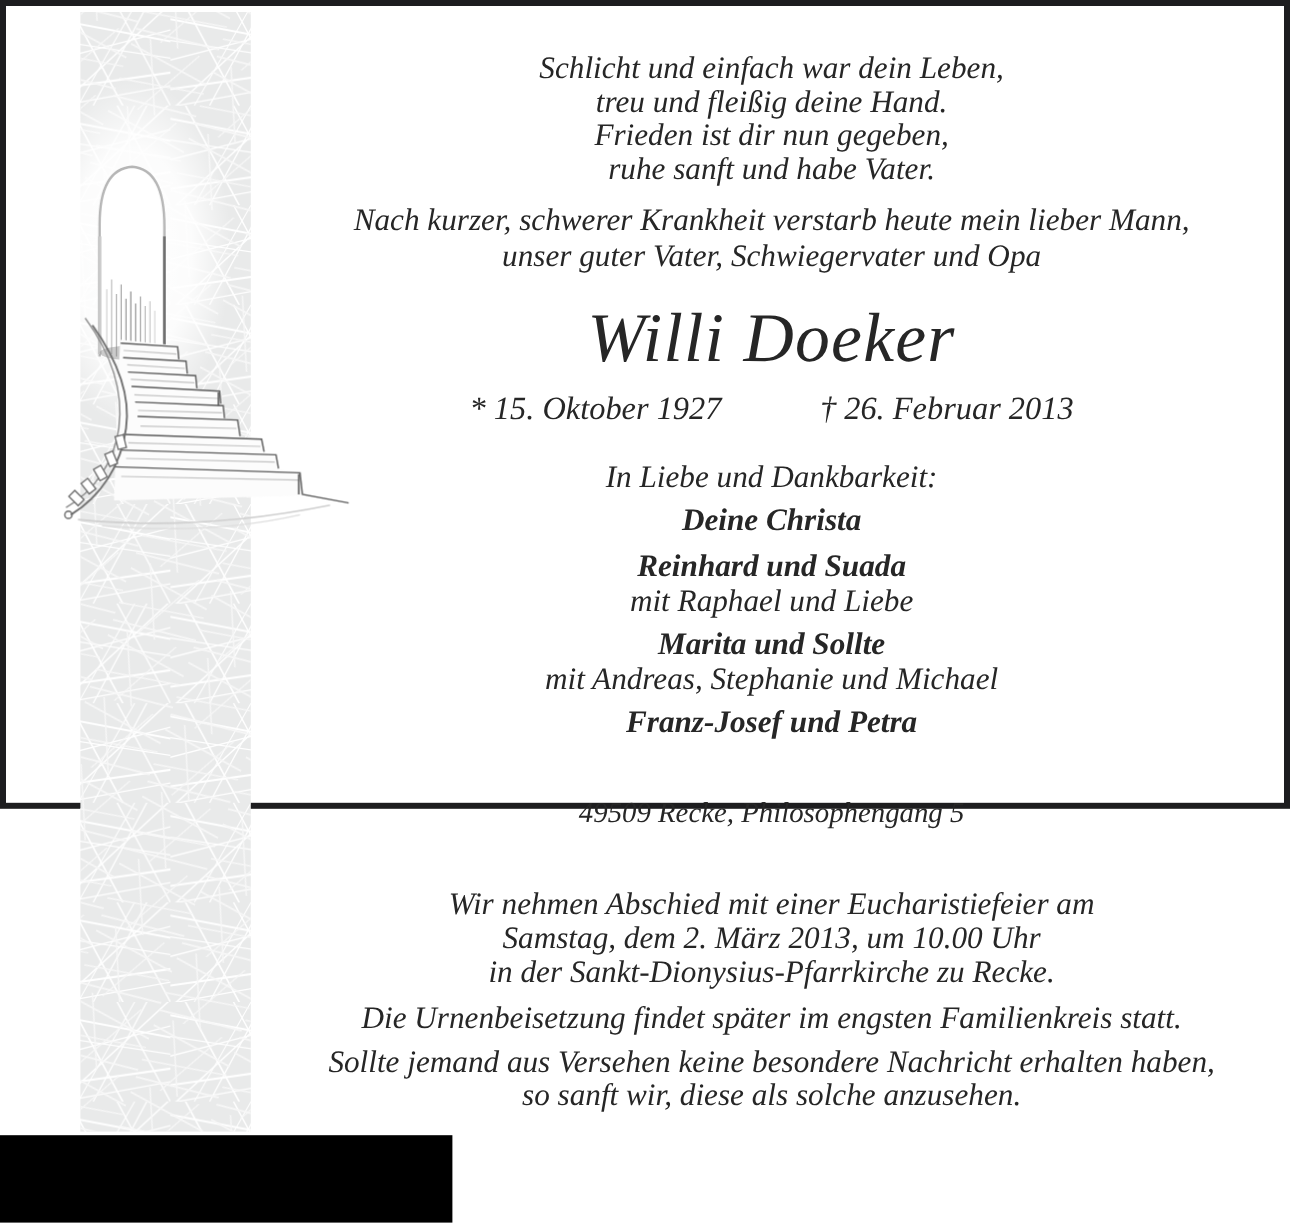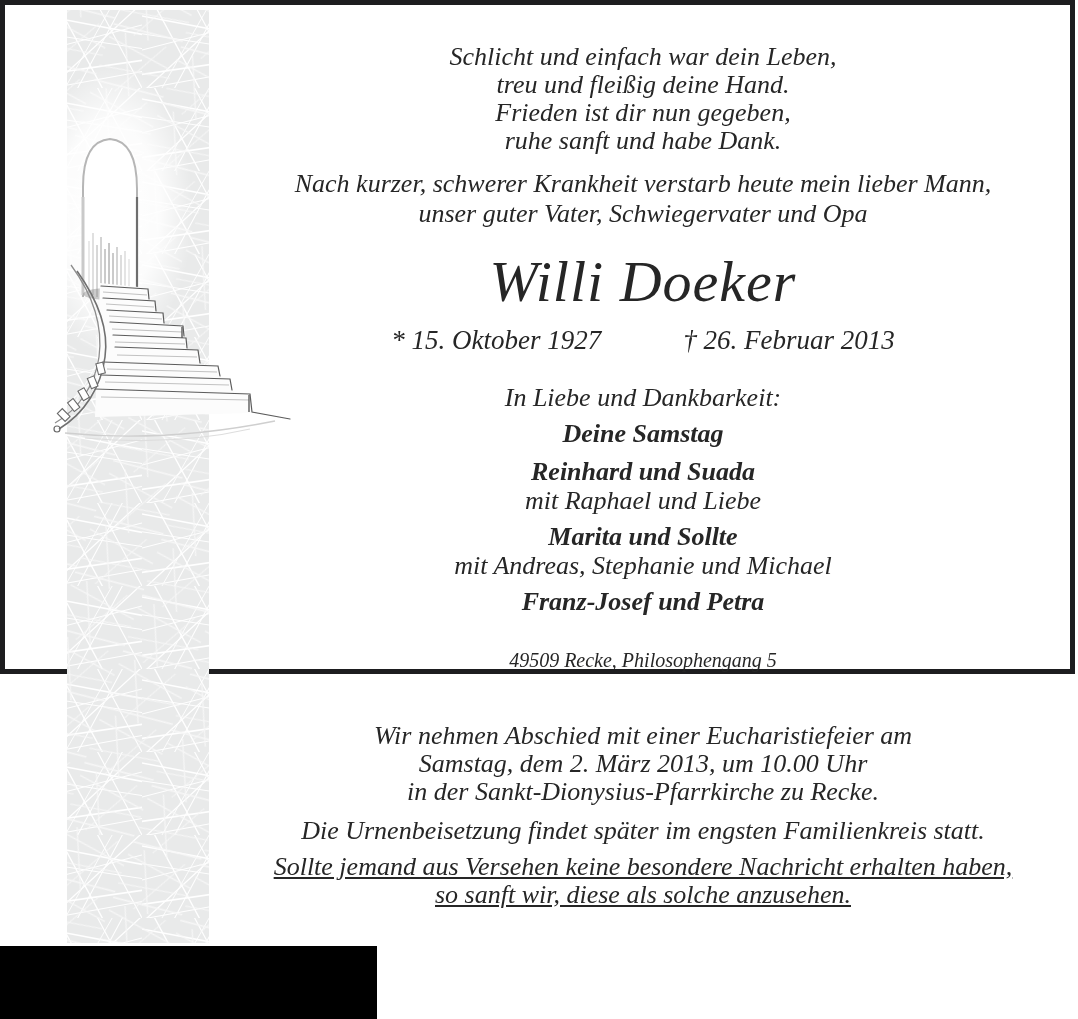--- a/index.html
+++ b/index.html
@@ -27,24 +27,24 @@
   .verse      { padding-top:38px; font-size:26px; line-height:28px; }
   .intro      { margin-top:14px;  font-size:26px; line-height:30px; }
   .name       { margin-top:21px;  font-size:58px; line-height:64px; letter-spacing:1px;font-style:italic; }
   .dates      { margin-top:11px;  font-size:27px; line-height:30px; }
   .dates .birth { margin-right:82px;text-align:right; }
   .dedication { margin-top:28px;  font-size:26px; line-height:29px; }
   .m-line     { font-size:26px; line-height:29px; }
   .m-bold     { font-weight:bold; }
   .mt7  { margin-top:7px; }
   .mt9  { margin-top:9px; }
-  .address    { margin-top:30px;  font-size:20px; line-height:29px; }
+  .address    { margin-top:48px;  font-size:24px; line-height:29px; }
   .funeral    { margin-top:47px;  font-size:26px; line-height:28px; }
   .urn        { margin-top:11px;  font-size:26px; line-height:28px; }
-  .final      { margin-top:8px;   font-size:26px; line-height:28px;text-decoration:underline; }
+  .final      { margin-top:8px;   font-size:26px; line-height:28px; }
 </style>
 </head>
 <body>
 
 <div class="frame">
 
   <div class="artwork">
     <svg viewBox="0 0 260 942" width="260" height="942" xmlns="http://www.w3.org/2000/svg">
       <defs>
         <pattern id="fib1" width="97" height="83" patternUnits="userSpaceOnUse">
@@ -155,38 +155,38 @@
       </g>
     </svg>
   </div>
 
   <div class="text-col">
 
     <div class="verse">
       <div>Schlicht und einfach war dein Leben,</div>
       <div>treu und fleißig deine Hand.</div>
       <div>Frieden ist dir nun gegeben,</div>
-      <div>ruhe sanft und habe Dank.</div>
+      <div>ruhe sanft und habe Vater.</div>
     </div>
 
     <div class="intro">
       <div>Nach kurzer, schwerer Krankheit verstarb heute mein lieber Mann,</div>
       <div>unser guter Vater, Schwiegervater und Opa</div>
     </div>
 
     <div class="name">Willi Doeker</div>
 
     <div class="dates">
       <span class="birth">* 15. Oktober 1927</span><span>† 26. Februar 2013</span>
     </div>
 
     <div class="dedication">In Liebe und Dankbarkeit:</div>
 
     <div>
-      <div class="m-line m-bold mt7">Deine Samstag</div>
+      <div class="m-line m-bold mt7">Deine Christa</div>
       <div class="m-line m-bold mt9">Reinhard und Suada</div>
       <div class="m-line">mit Raphael und Liebe</div>
       <div class="m-line m-bold mt7">Marita und Sollte</div>
       <div class="m-line">mit Andreas, Stephanie und Michael</div>
       <div class="m-line m-bold mt7">Franz-Josef und Petra</div>
     </div>
 
     <div class="address">49509 Recke, Philosophengang 5</div>
 
     <div class="funeral">

